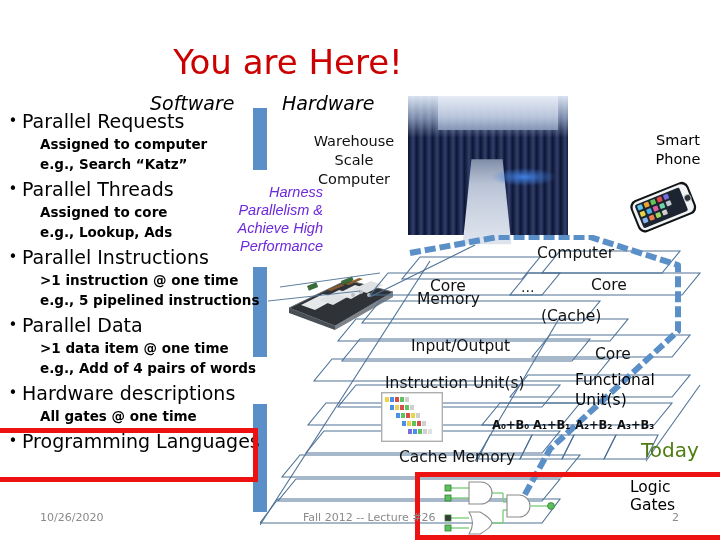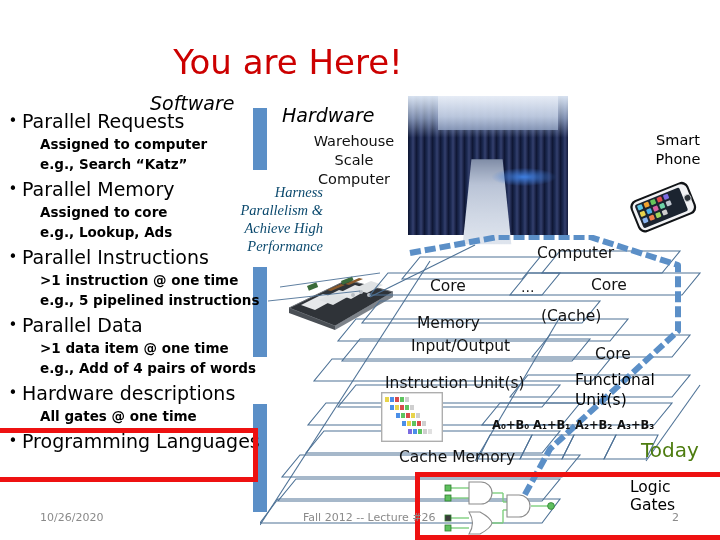--- a/index.html
+++ b/index.html
@@ -28,40 +28,40 @@
 
   
   .col-head {
     font-style: italic;
     font-size: 19px;
     font-family: "DejaVu Sans", sans-serif;
     color: #000000;
     white-space: nowrap;
   }
   #software-heading { left: 150px; top: 92px; }
-  #hardware-heading { left: 282px; top: 104px; }
+  #hardware-heading { left: 282px; top: 92px; }
 
   
   .divider-bar {
     background: #5B8FC7;
     width: 14px;
   }
   #divider-top    { left: 253px; top: 108px;  height: 62px; }
   #divider-mid    { left: 253px; top: 267px;  height: 90px; }
   #divider-bottom { left: 253px; top: 404px;  height: 108px; }
 
   
   #harness-text {
     left: 195px; top: 183px; width: 128px;
     text-align: right;
     font-style: italic;
     font-size: 14.5px;
     line-height: 18px;
-    font-family: Liberation Serif, serif;
-    color: #0c4a6e;
+    font-family: Liberation Sans, sans-serif;
+    color: #6d28d9;
   }
 
   
   #bullet-list { left: 4px; top: 110px; width: 262px; }
   .bullet-row {
     display: flex;
     align-items: flex-start;
     font-size: 19px;
     line-height: 23px;
     font-family: "DejaVu Sans", sans-serif;
@@ -203,21 +203,21 @@
   <div class="bullet-row">
     <span class="bullet-dot">•</span>
     <span class="bullet-label">Parallel Requests</span>
   </div>
   <div class="sub-line">Assigned to computer</div>
   <div class="sub-line">e.g., Search “Katz”</div>
   <div class="gap-sm"></div>
 
   <div class="bullet-row">
     <span class="bullet-dot">•</span>
-    <span class="bullet-label">Parallel Memory</span>
+    <span class="bullet-label">Parallel Threads</span>
   </div>
   <div class="sub-line">Assigned to core</div>
   <div class="sub-line">e.g., Lookup, Ads</div>
   <div class="gap-sm"></div>
 
   <div class="bullet-row">
     <span class="bullet-dot">•</span>
     <span class="bullet-label">Parallel Instructions</span>
   </div>
   <div class="sub-line">&gt;1 instruction @ one time</div>
@@ -359,21 +359,21 @@
   <g stroke="#4E7296" stroke-width="0.9" fill="none">
     <line x1="20" y1="52" x2="120" y2="38"></line>
     <line x1="8" y1="66" x2="100" y2="56"></line>
   </g>
 </svg>
 
 <div class="abs layer-label" style="left:537px; top:244px;">Computer</div>
 <div class="abs layer-label" style="left:430px; top:277px;">Core</div>
 <div class="abs layer-label small" style="left:521px; top:279px;">…</div>
 <div class="abs layer-label" style="left:591px; top:276px;">Core</div>
-<div class="abs layer-label" style="left:417px; top:314px;">Memory</div>
+<div class="abs layer-label" style="left:417px; top:290px;">Memory</div>
 <div class="abs layer-label" style="left:541px; top:307px;">(Cache)</div>
 <div class="abs layer-label" style="left:411px; top:337px;">Input/Output</div>
 <div class="abs layer-label" style="left:595px; top:345px;">Core</div>
 <div class="abs layer-label" style="left:385px; top:374px;">Instruction Unit(s)</div>
 <div class="abs" style="left:575px; top:370px; font-size:15.5px; line-height:20px; font-family:'DejaVu Sans',sans-serif;">
   <div>Functional</div>
   <div>Unit(s)</div>
 </div>
 <div class="abs layer-label small" style="left:492px; top:418px; font-weight:bold; font-size:11.5px;">A₀+B₀</div>
 <div class="abs layer-label small" style="left:533px; top:418px; font-weight:bold; font-size:11.5px;">A₁+B₁</div>

